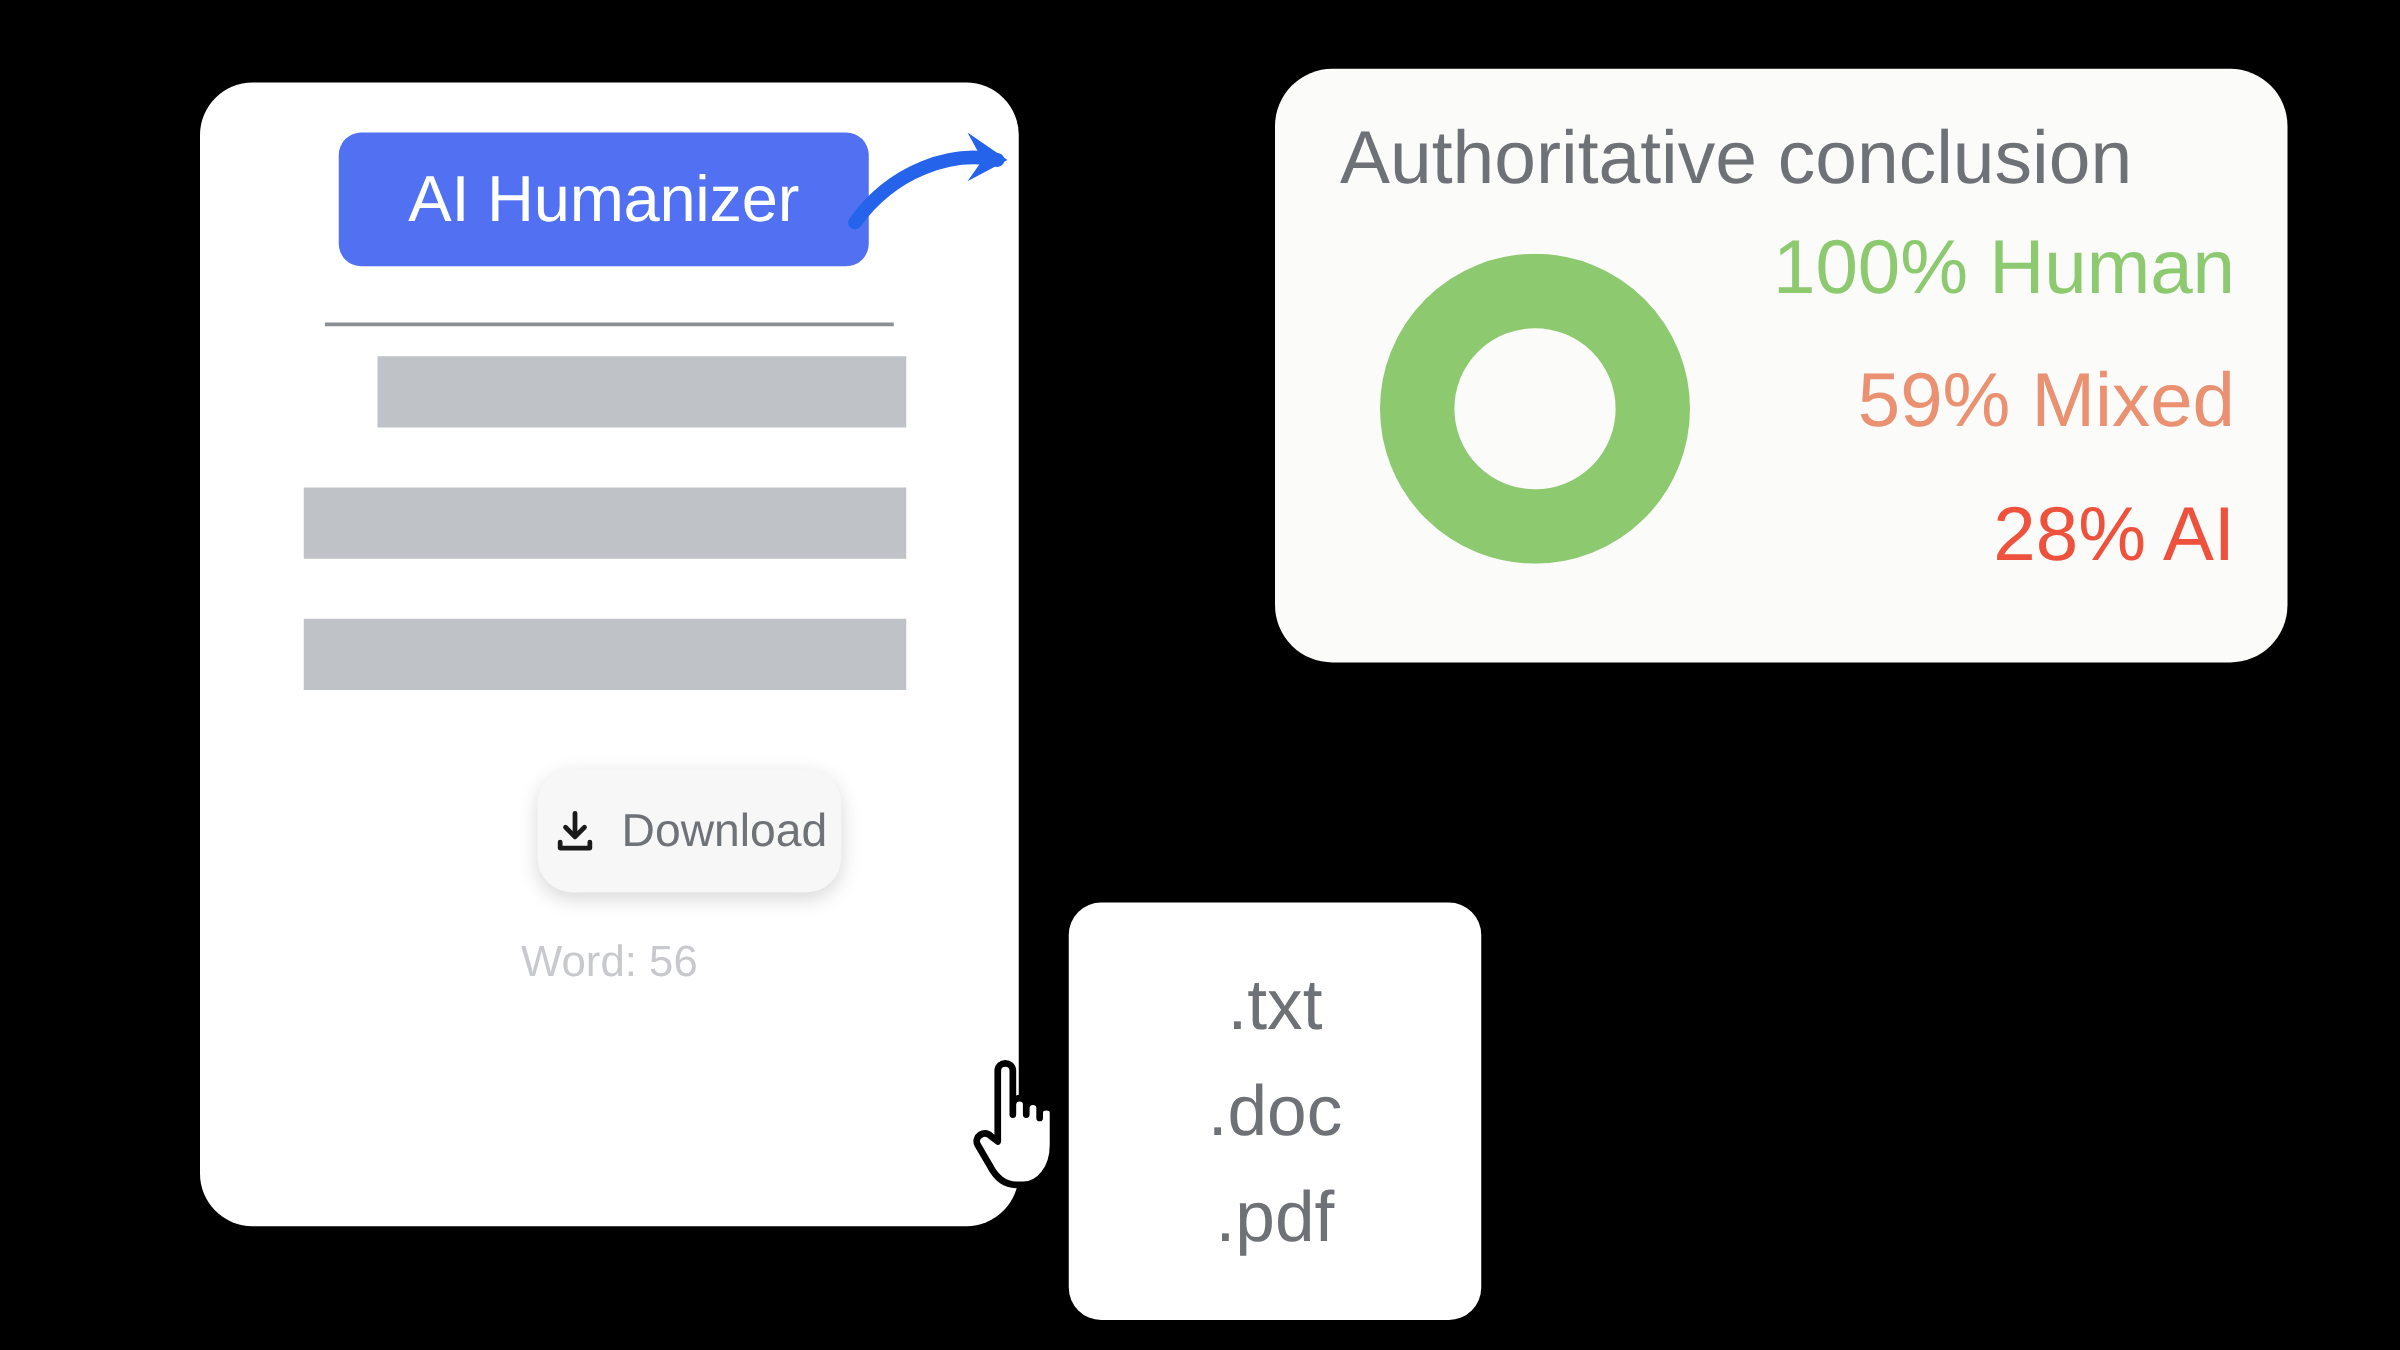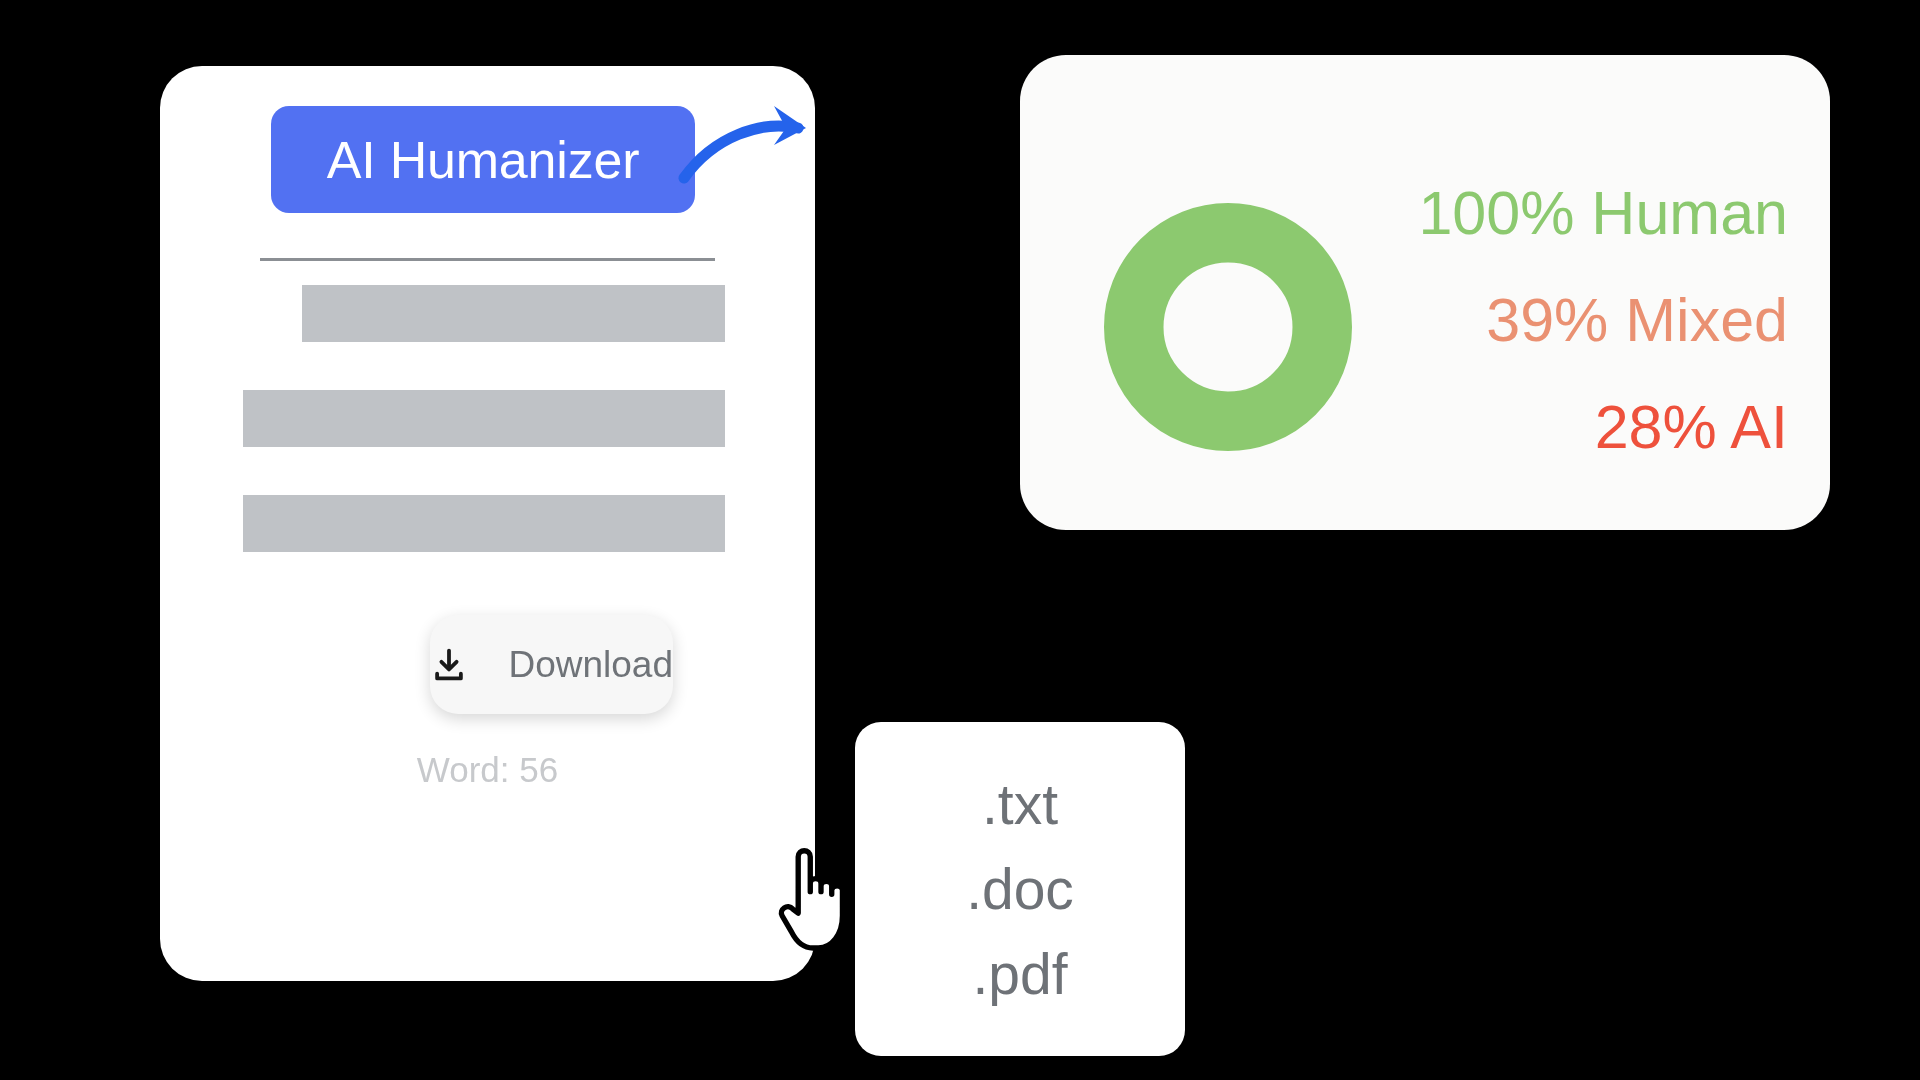--- a/index.html
+++ b/index.html
@@ -67,21 +67,21 @@
     position: absolute;
     left: 270px;
     top: 549px;
     width: 243px;
     height: 99px;
     background: #f7f7f7;
     border-radius: 28px;
     box-shadow: 0 5px 16px rgba(0,0,0,0.16);
     display: flex;
     align-items: center;
-    justify-content: space-between;
+    justify-content: center;
     gap: 18px;
     cursor: pointer;
     box-sizing: border-box;
   }
   #download-button .dl-icon {
     width: 38px;
     height: 38px;
     flex: 0 0 auto;
     display: block;
   }
@@ -224,29 +224,30 @@
 
 </div>
 
 <svg id="flow-arrow" viewBox="0 0 190 100">
   <path d="M14 78 C 44 36, 92 20, 128 28" fill="none" stroke="#2563eb" stroke-width="11" stroke-linecap="round"></path>
   <path d="M104 6 L136 28 L104 45 L116 28 Z" fill="#2563eb"></path>
 </svg>
 
 <div id="result-card">
 
+  <div id="result-title">Authoritative conclusion</div>
 
   <svg id="score-donut" viewBox="0 0 100 100">
     <circle cx="50" cy="50" r="38" fill="none" stroke="#ffffff" stroke-width="24"></circle>
     <circle cx="50" cy="50" r="38" fill="none" stroke="#8cc96f" stroke-width="24" stroke-dasharray="238.76 238.76" stroke-dashoffset="0" transform="rotate(-90 50 50)"></circle>
   </svg>
 
   <div id="score-list">
     <div class="score-item" style="color:#8cc96f">100% Human</div>
-    <div class="score-item" style="color:#ea9172">39% Mixed</div>
+    <div class="score-item" style="color:#ea9172">59% Mixed</div>
     <div class="score-item" style="color:#ee513c">28% AI</div>
   </div>
 
 </div>
 
 <div id="file-format-card">
   <div class="file-format-option">.txt</div>
   <div class="file-format-option">.doc</div>
   <div class="file-format-option">.pdf</div>
 </div>

